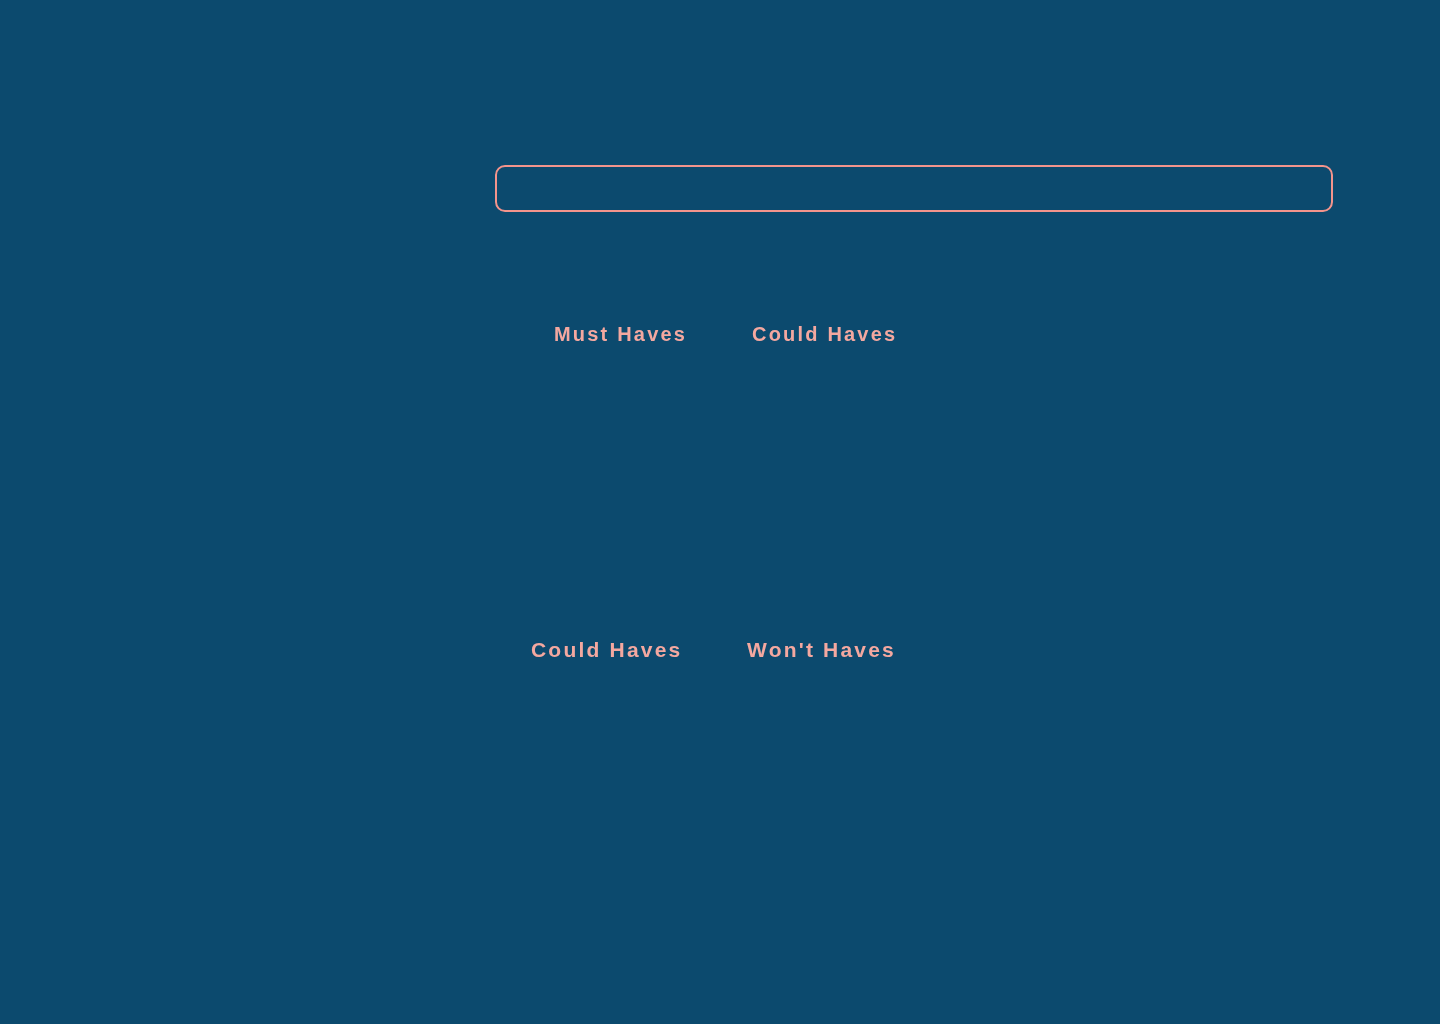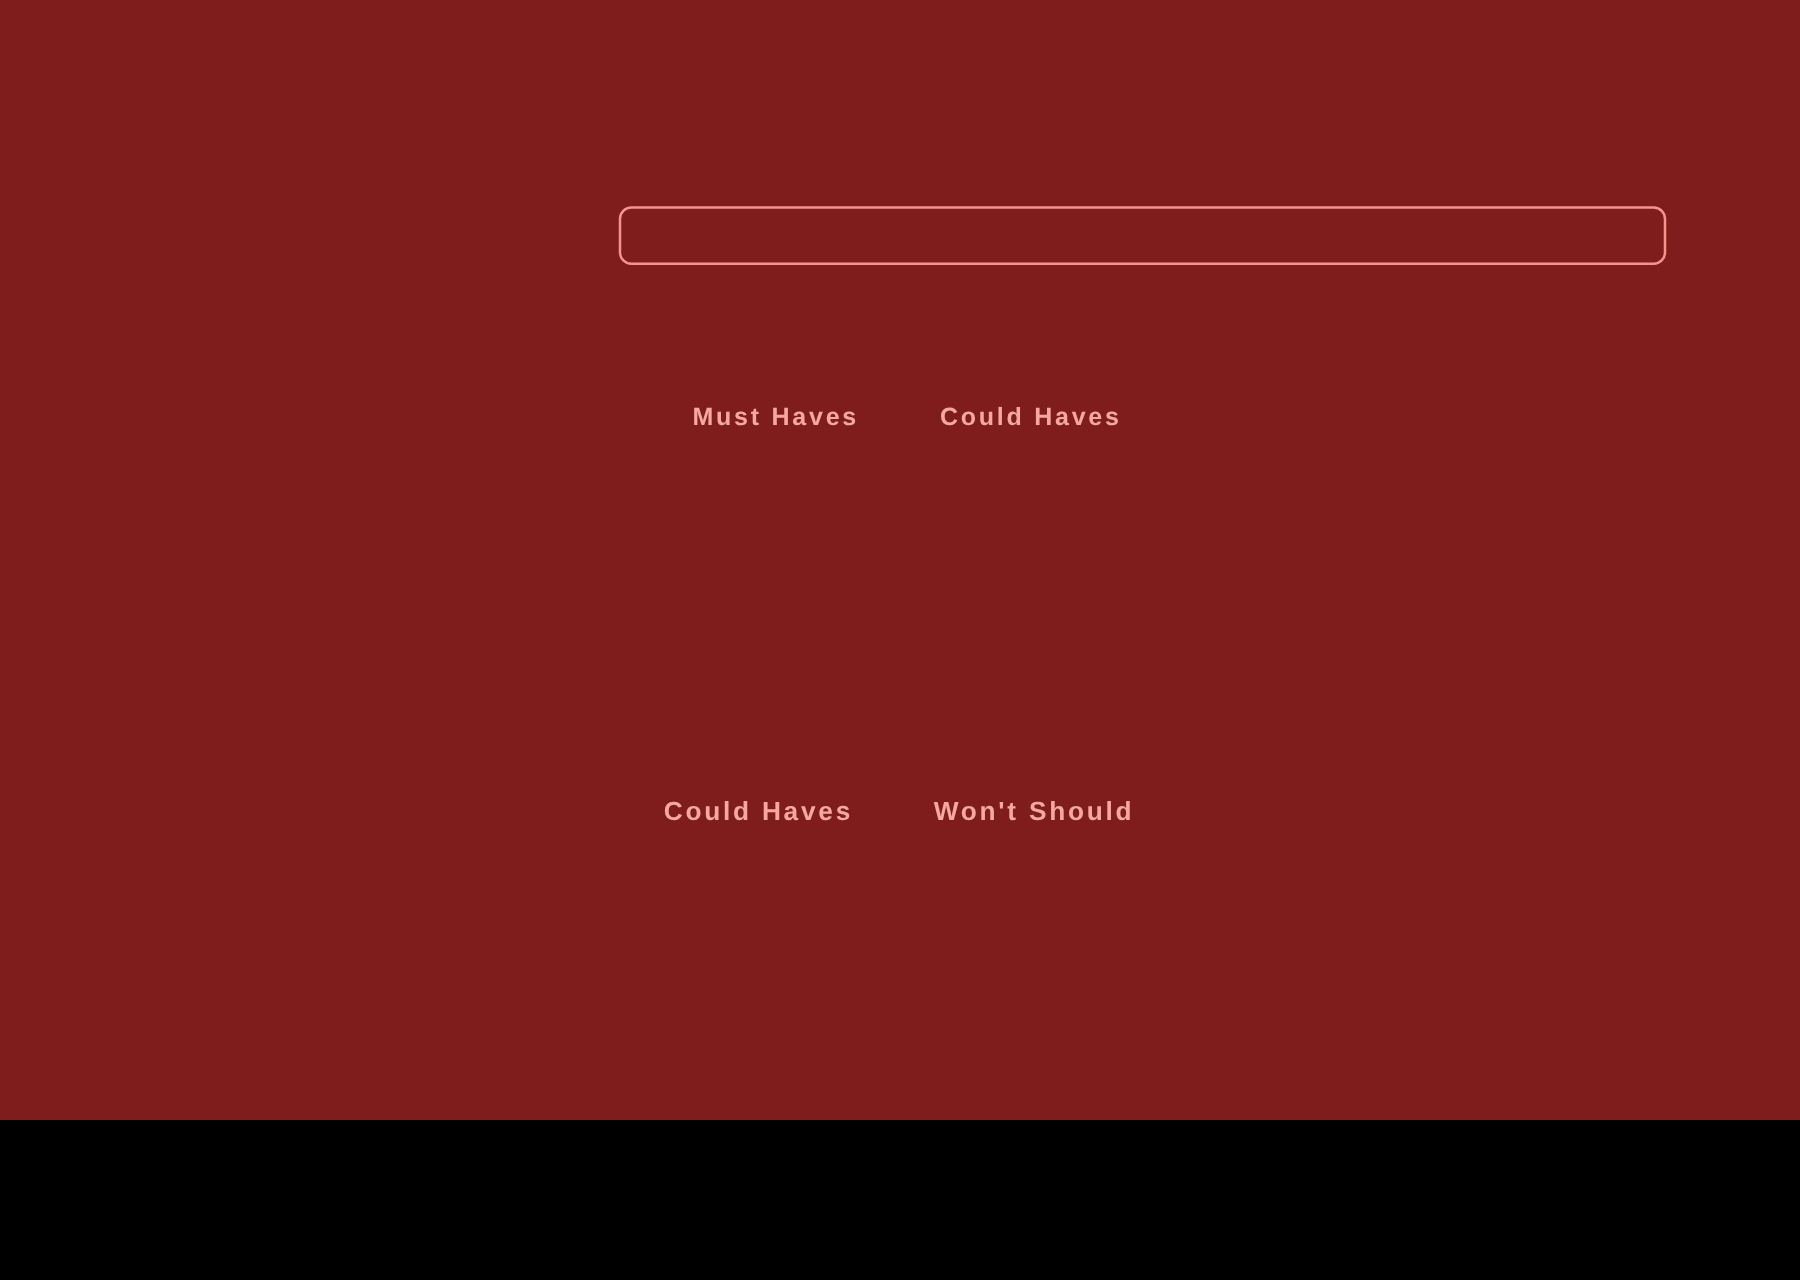--- a/index.html
+++ b/index.html
@@ -8,22 +8,22 @@
     padding: 0;
     background: #000000;
     width: 1440px;
     height: 1024px;
     overflow: hidden;
     font-family: "Liberation Sans", sans-serif;
   }
   .canvas {
     position: relative;
     width: 1440px;
-    height: 896px;
-    background: #7f1d1d;
+    height: 1024px;
+    background: #0c4a6e;
   }
   
   .input-box {
     position: absolute;
     left: 495px;
     top: 165px;
     width: 838px;
     height: 47px;
     border: 2px solid #f4948c;
     border-radius: 10px;
@@ -85,20 +85,20 @@
 <div class="canvas">
 
   <input class="input-box" type="text" placeholder="" style="">
 
   <div class="quad-label quad-must">Must Haves</div>
 
   <div class="quad-label quad-should">Could Haves</div>
 
   <div class="quad-label quad-could">Could Haves</div>
 
-  <div class="quad-label quad-wont">Won't Should</div>
+  <div class="quad-label quad-wont">Won't Haves</div>
 
   <div class="drop-zone zone-must"></div>
   <div class="drop-zone zone-should"></div>
   <div class="drop-zone zone-could"></div>
   <div class="drop-zone zone-wont"></div>
 
 </div>
 
 </body></html>

